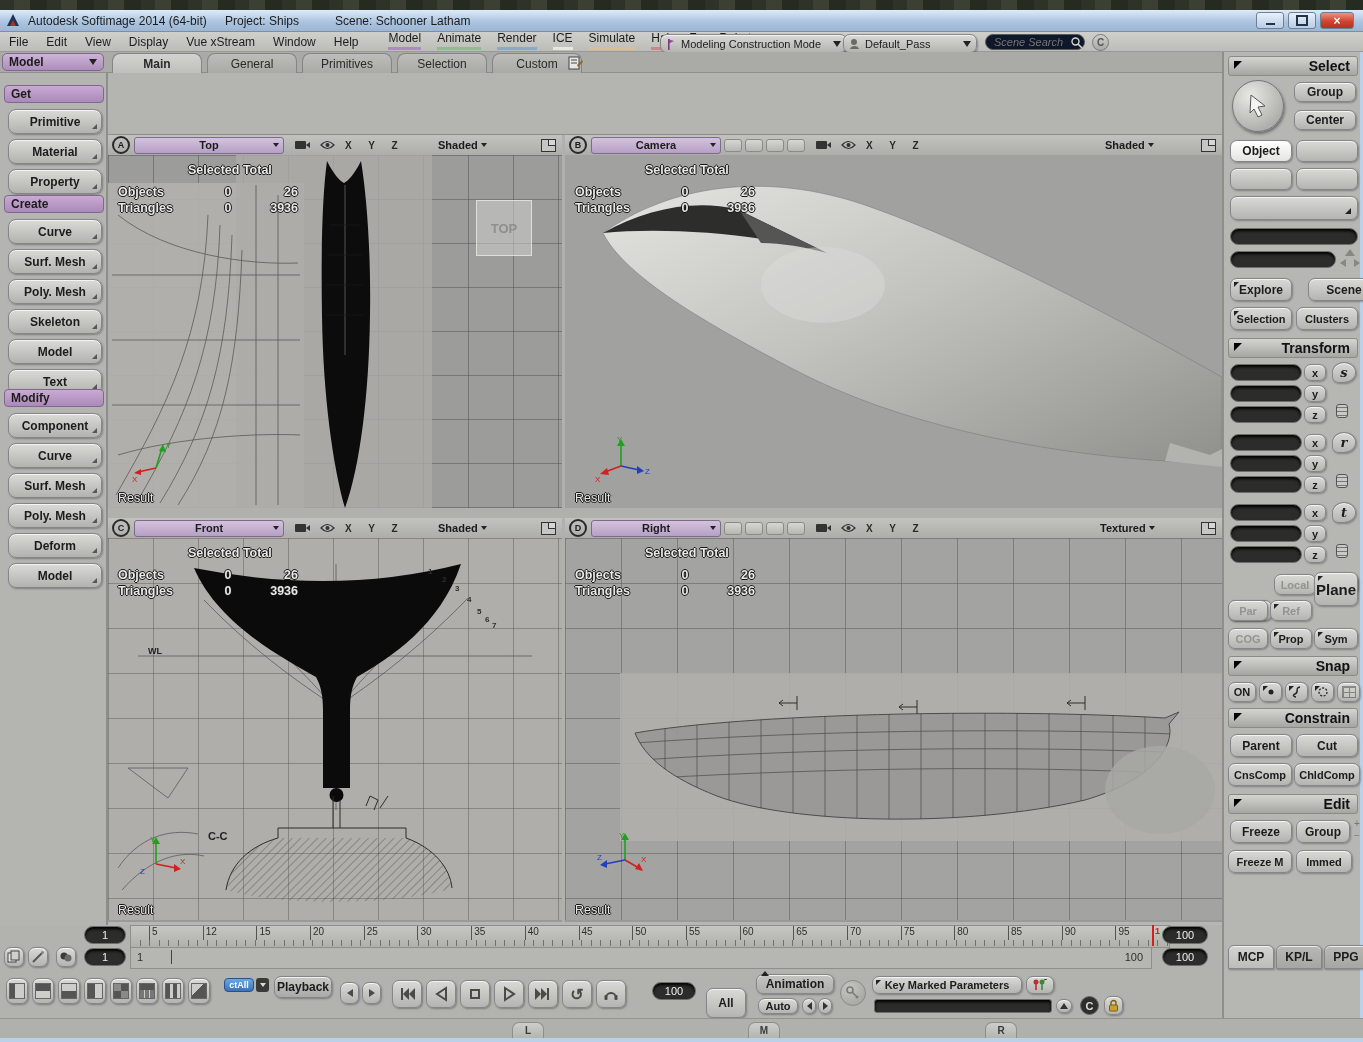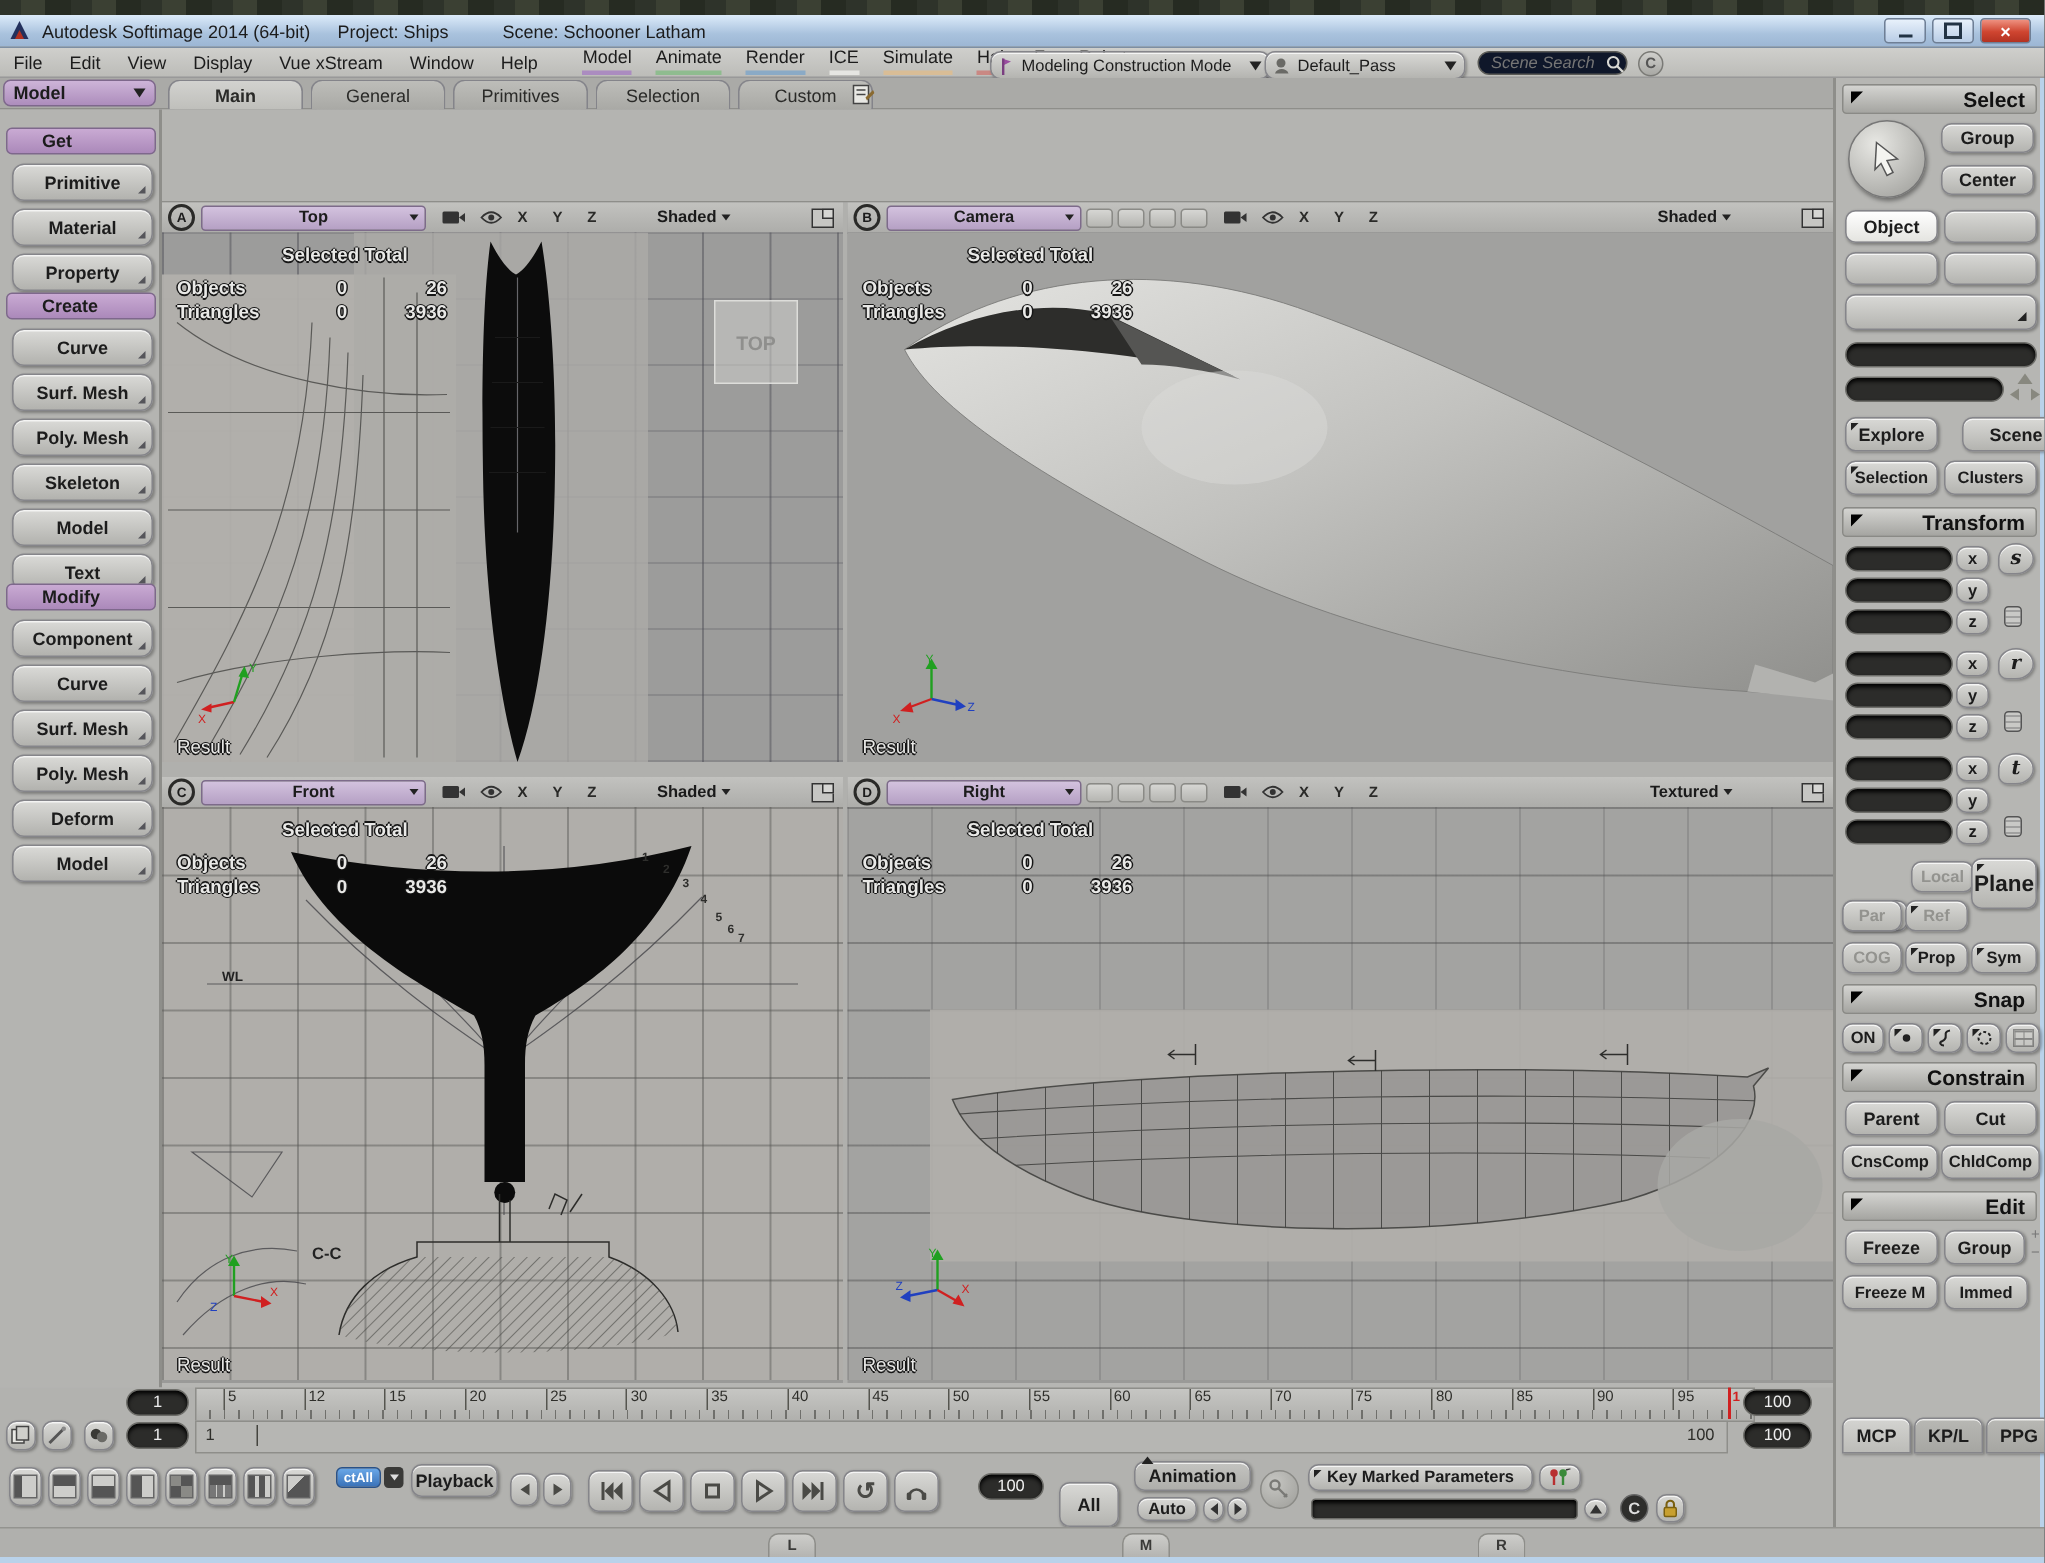--- a/index.html
+++ b/index.html
@@ -46,21 +46,21 @@
         display:flex;align-items:center;justify-content:center;}
   .tlabel{top:114px;height:16px;background:linear-gradient(180deg,#d4d4d1,#adadaa);border:1px solid #8a8a86;
           border-radius:8px;display:flex;align-items:center;justify-content:center;font-size:11px;font-weight:bold;}
   .gridglyph{width:18px;height:14px;background:
       linear-gradient(#444 1px,transparent 1px) 0 0/6px 5px,
       linear-gradient(90deg,#444 1px,transparent 1px) 0 0/6px 5px,#cfcfcc;border:1px solid #444;}
   
   #sidebar{left:0;top:73px;width:108px;height:852px;background:#b4b4b1;border-right:2px solid #8e8e8a;}
   .side-sec{position:absolute;left:4px;width:100px;}
   .side-hd{height:16px;background:linear-gradient(180deg,#c9aad3,#ab89ba);border:1px solid #7e688c;border-radius:4px;
-           font-weight:bold;font-size:12px;display:flex;align-items:center;padding-left:23px;margin-bottom:6px;}
+           font-weight:bold;font-size:12px;display:flex;align-items:center;padding-left:6px;margin-bottom:6px;}
   .sbtn{position:relative;height:23px;margin:0 2px 5px 4px;background:linear-gradient(180deg,#dadad7,#b2b2ae);
         border:1px solid #85858a;border-radius:8px;box-shadow:inset 0 1px 0 rgba(255,255,255,.7),1px 1px 2px rgba(0,0,0,.3);
         display:flex;align-items:center;justify-content:center;font-weight:bold;font-size:12px;}
   .sbtn::after{content:"";position:absolute;right:4px;bottom:4px;border-bottom:5px solid #55555a;border-left:5px solid transparent;}
   
   #viewports{left:108px;top:135px;width:1114px;height:787px;background:#9a9a98;}
   .vp-header{position:absolute;height:20px;background:linear-gradient(180deg,#c2c2bf,#adadaa);border-bottom:1px solid #808080;
              display:flex;align-items:center;font-size:11px;}
   .vp-letter{width:14px;height:14px;border:2px solid #2a2a28;border-radius:50%;display:flex;align-items:center;justify-content:center;
              font-size:9px;font-weight:bold;margin:0 4px 0 4px;}

